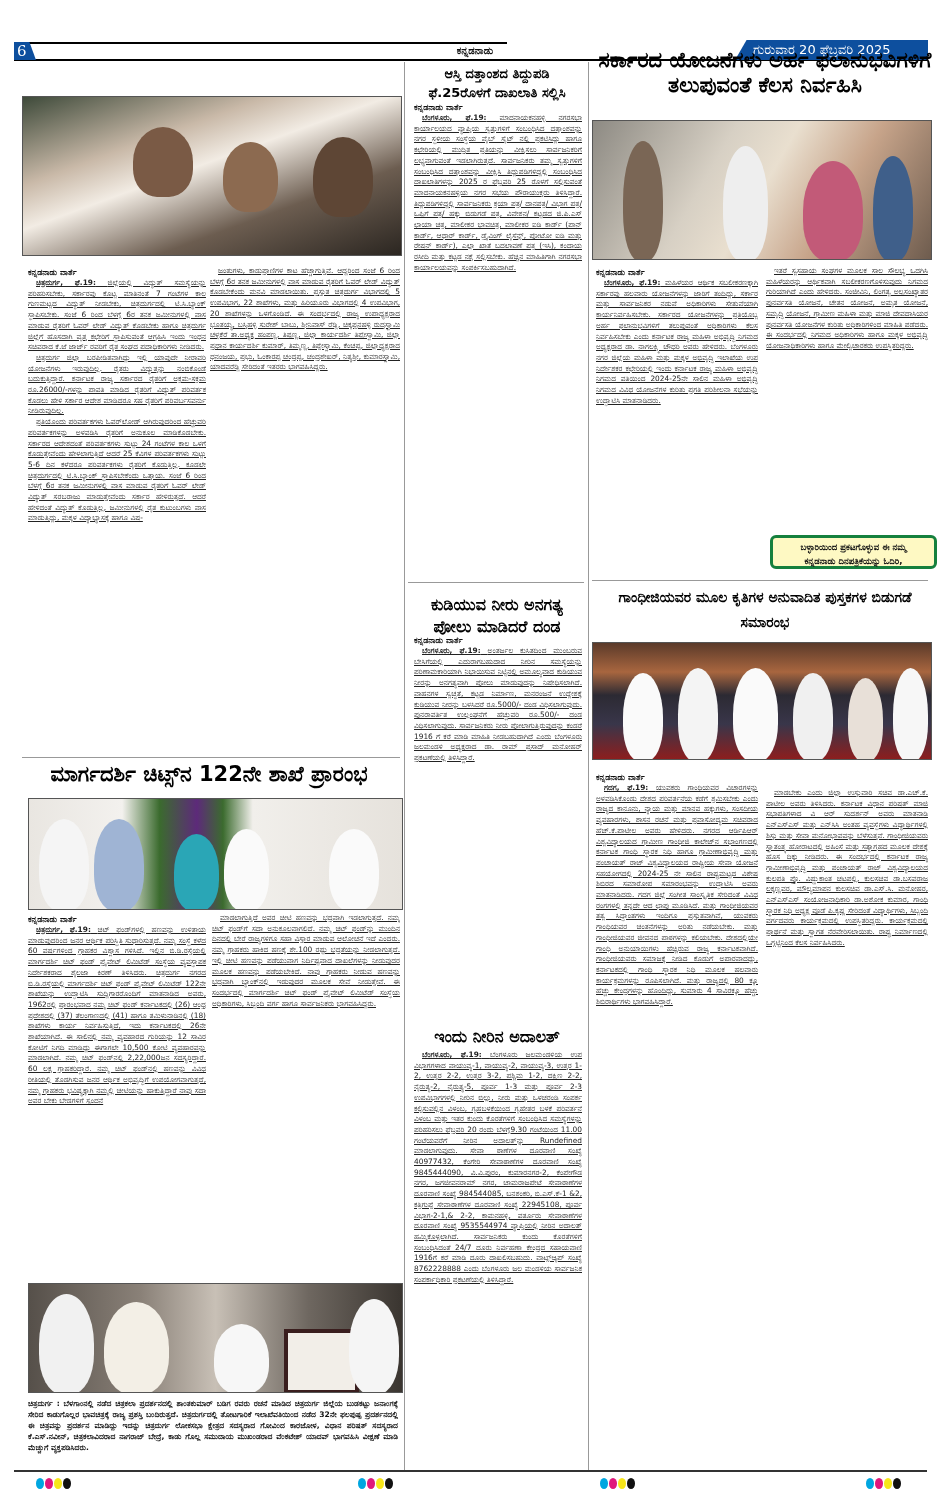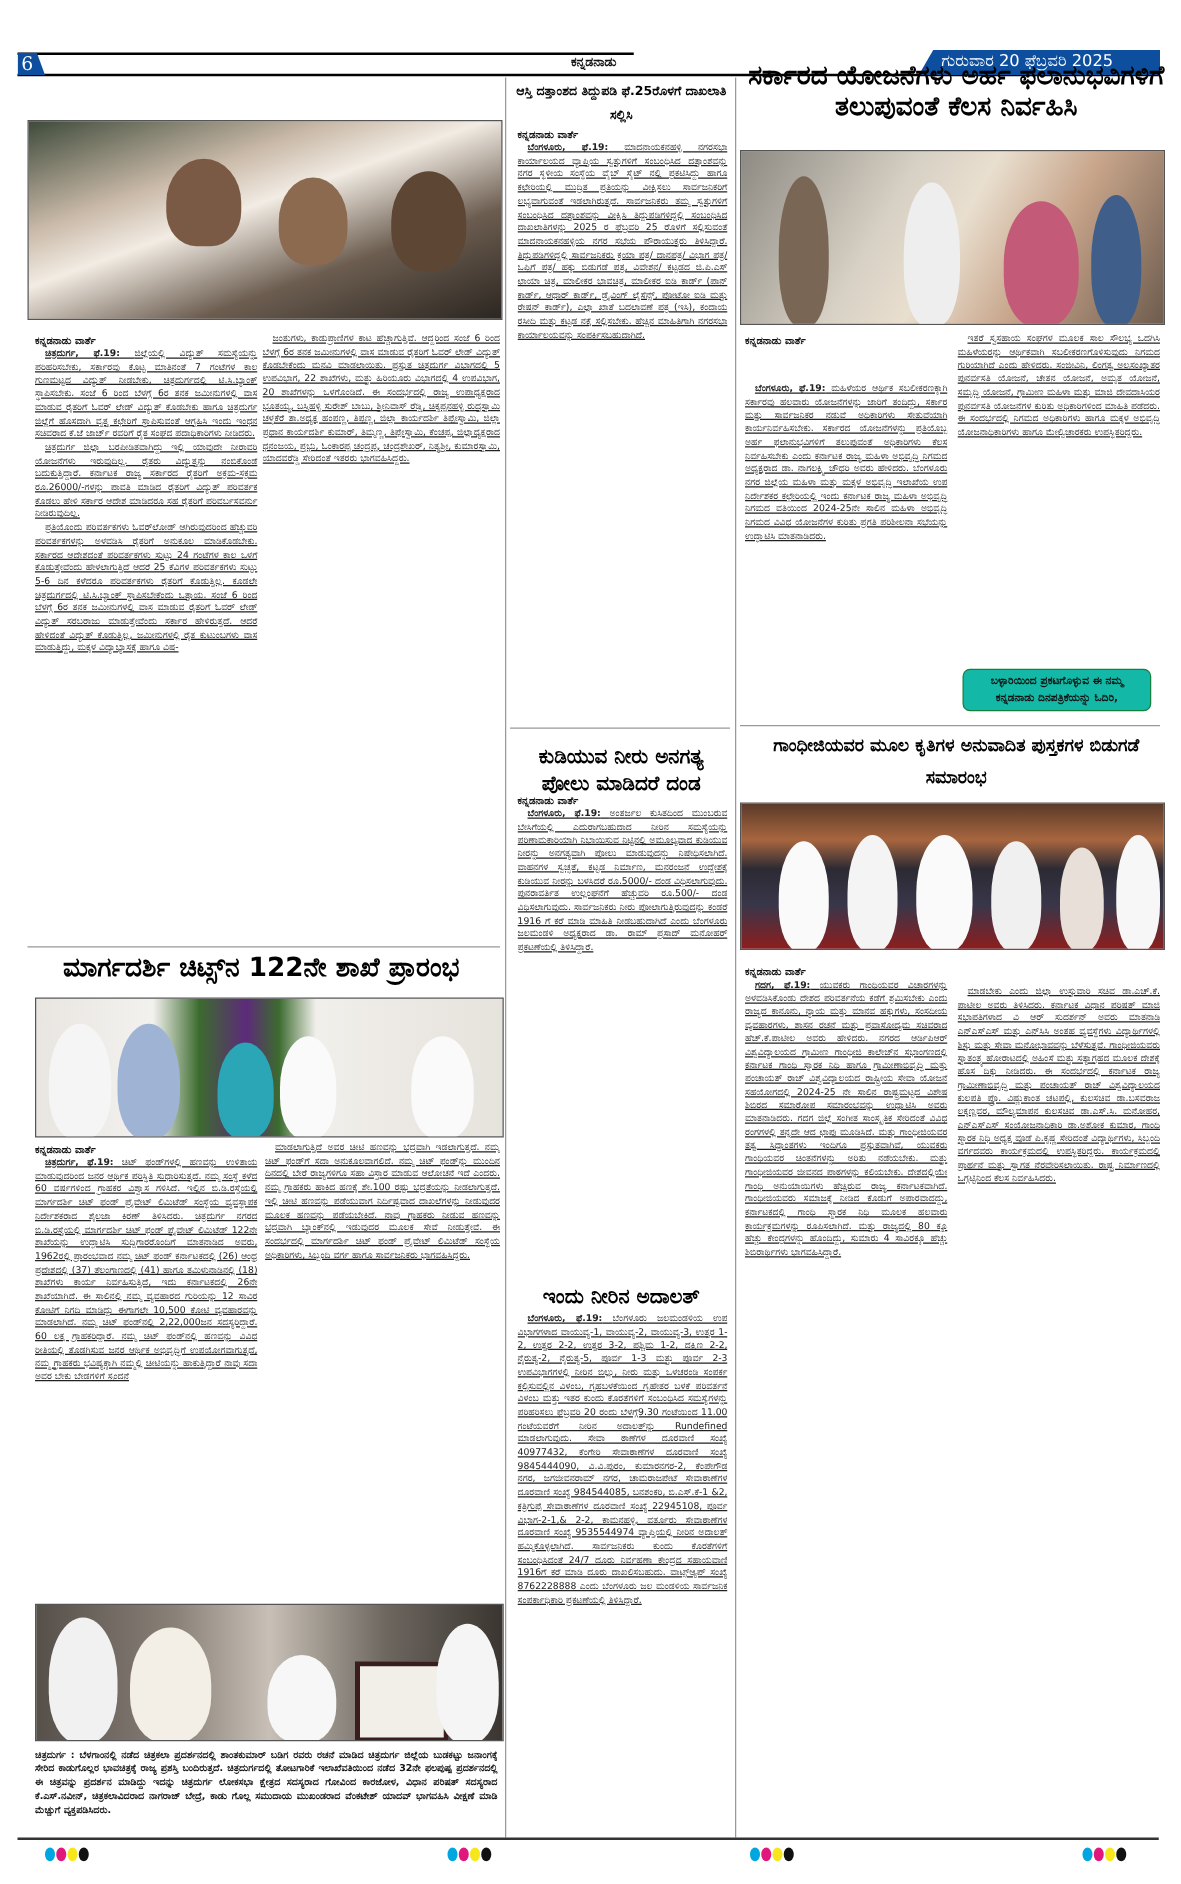--- a/index.html
+++ b/index.html
@@ -14,21 +14,21 @@
   .col-rule { position: absolute; width: 1px; background: #999; }
   .hr { position: absolute; height: 1px; background: #999; }
 
   .headline { position: absolute; font-weight: bold; color: #000; line-height: 1.15; text-align: center; }
   .photo { position: absolute; background: linear-gradient(135deg, #6d5a4a 0%, #a88f7a 30%, #d9cfc2 55%, #8a7565 80%, #4a3a30 100%); border: 1px solid #555; overflow: hidden; }
   .photo .figure { position: absolute; border-radius: 50% 50% 40% 40%; }
   .byline { position: absolute; font-size: 8px; font-weight: bold; }
   .body-text { position: absolute; font-size: 7.4px; line-height: 10.7px; text-align: justify; color: #222; overflow: hidden; text-decoration: underline; }
   .body-text p { text-indent: 8px; }
   .body-text b { font-weight: bold; }
-  .promo { position: absolute; left: 770px; top: 535px; width: 151px; height: 34px; background: #14b8a6; border: 1px solid #15803d; border-radius: 6px; font-size: 8.5px; font-weight: bold; text-align: center; line-height: 14px; padding-top: 2px; }
+  .promo { position: absolute; left: 770px; top: 535px; width: 167px; height: 34px; background: #fef9c3; border: 3px solid #15803d; border-radius: 6px; font-size: 8.5px; font-weight: bold; text-align: center; line-height: 14px; padding-top: 2px; }
   .caption-bottom { position: absolute; left: 28px; top: 1398px; width: 370px; font-size: 7.6px; line-height: 11px; font-weight: bold; text-align: justify; }
   .bottom-rule { position: absolute; left: 14px; width: 913px; top: 1470px; height: 2px; background: #333; }
   .regmarks { position: absolute; top: 1478px; display: flex; gap: 1px; }
   .regmarks span { width: 8px; height: 11px; border-radius: 50%; display: inline-block; }
 </style>
 </head>
 <body>
 
 <div class="rule-top"></div>
 <div class="rule-top2"></div>
@@ -51,35 +51,35 @@
 <div class="byline" style="left:28px; top:268px;">ಕನ್ನಡನಾಡು ವಾರ್ತೆ</div>
 <div class="body-text" style="left:28px; top:278px; width:178px; height:470px;">
   <p><b>ಚಿತ್ರದುರ್ಗ, ಫೆ.19:</b> <span>ಜಿಲ್ಲೆಯಲ್ಲಿ ವಿದ್ಯುತ್ ಸಮಸ್ಯೆಯನ್ನು ಪರಿಹರಿಸಬೇಕು, ಸರ್ಕಾರವು ಕೊಟ್ಟ ಮಾತಿನಂತೆ 7 ಗಂಟೆಗಳ ಕಾಲ ಗುಣಮಟ್ಟದ ವಿದ್ಯುತ್ ನೀಡಬೇಕು, ಚಿತ್ರದುರ್ಗದಲ್ಲಿ ಟಿ.ಸಿ.ಬ್ಯಾಂಕ್ ಸ್ಥಾಪಿಸಬೇಕು. ಸಂಜೆ 6 ರಿಂದ ಬೆಳಗ್ಗೆ 6ರ ತನಕ ಜಮೀನುಗಳಲ್ಲಿ ವಾಸ ಮಾಡುವ ರೈತರಿಗೆ ಓವರ್ ಲೇಡ್ ವಿದ್ಯುತ್ ಕೊಡಬೇಕು ಹಾಗೂ ಚಿತ್ರದುರ್ಗ ಜಿಲ್ಲೆಗೆ ಹೊಸದಾಗಿ ವೃತ್ತ ಕಛೇರಿಗೆ ಸ್ಥಾಪಿಸುವಂತೆ ಆಗ್ರಹಿಸಿ ಇಂದು ಇಂಧನ ಸಚಿವರಾದ ಕೆ.ಜೆ ಜಾರ್ಜ್ ರವರಿಗೆ ರೈತ ಸಂಘದ ಪದಾಧಿಕಾರಿಗಳು ನೀಡಿದರು.</span></p>
   <p>ಚಿತ್ರದುರ್ಗ ಜಿಲ್ಲಾ ಬರಪೀಡಿತವಾಗಿದ್ದು ಇಲ್ಲಿ ಯಾವುದೇ ನೀರಾವರಿ ಯೋಜನೆಗಳು ಇರುವುದಿಲ್ಲ. ರೈತರು ವಿದ್ಯುತ್ತನ್ನು ನಂಬಿಕೊಂಡೆ ಬದುಕುತ್ತಿದ್ದಾರೆ. ಕರ್ನಾಟಕ ರಾಜ್ಯ ಸರ್ಕಾರದ ರೈತರಿಗೆ ಅಕ್ರಮ-ಸಕ್ರಮ ರೂ.26000/-ಗಳನ್ನು ಪಾವತಿ ಮಾಡಿದ ರೈತರಿಗೆ ವಿದ್ಯುತ್ ಪರಿವರ್ತಕ ಕೊಡಲು ಹೇಳಿ ಸರ್ಕಾರ ಆದೇಶ ಮಾಡಿದರೂ ಸಹ ರೈತರಿಗೆ ಪರಿವರ್ಬಸವರ್ನು ನೀಡಿರುವುದಿಲ್ಲ.</p>
   <p>ಪ್ರತಿಯೊಂದು ಪರಿವರ್ತಕಗಳು ಓವರ್‌ಲೋಡ್ ಆಗಿರುವುದರಿಂದ ಹೆಚ್ಚುವರಿ ಪರಿವರ್ತಕಗಳನ್ನು ಅಳವಡಿಸಿ ರೈತರಿಗೆ ಅನುಕೂಲ ಮಾಡಿಕೊಡಬೇಕು. ಸರ್ಕಾರದ ಆದೇಶದಂತೆ ಪರಿವರ್ತಕಗಳು ಸುಟ್ಟು 24 ಗಂಟೆಗಳ ಕಾಲ ಒಳಗೆ ಕೊಡುತ್ತೇವೆಂದು ಹೇಳಲಾಗುತ್ತಿದೆ ಆದರೆ 25 ಕೆವಿಗಳ ಪರಿವರ್ತಕಗಳು ಸುಟ್ಟು 5-6 ದಿನ ಕಳೆದರೂ ಪರಿವರ್ತಕಗಳು ರೈತರಿಗೆ ಕೊಡುತ್ತಿಲ್ಲ. ಕೂಡಲೇ ಚಿತ್ರದುರ್ಗದಲ್ಲಿ ಟಿ.ಸಿ.ಬ್ಯಾಂಕ್ ಸ್ಥಾಪಿಸಬೇಕೆಂದು ಒತ್ತಾಯ. ಸಂಜೆ 6 ರಿಂದ ಬೆಳಗ್ಗೆ 6ರ ತನಕ ಜಮೀನುಗಳಲ್ಲಿ ವಾಸ ಮಾಡುವ ರೈತರಿಗೆ ಓವರ್ ಲೇಡ್ ವಿದ್ಯುತ್ ಸರಬರಾಜು ಮಾಡುತ್ತೇವೆಂದು ಸರ್ಕಾರ ಹೇಳಿರುತ್ತದೆ. ಆದರೆ ಹೇಳಿದಂತೆ ವಿದ್ಯುತ್ ಕೊಡುತ್ತಿಲ್ಲ, ಜಮೀನುಗಳಲ್ಲಿ ರೈತ ಕುಟುಂಬಗಳು ವಾಸ ಮಾಡುತ್ತಿದ್ದು, ಮಕ್ಕಳ ವಿದ್ಯಾಭ್ಯಾಸಕ್ಕೆ ಹಾಗೂ ವಿಷ-</p>
 </div>
 <div class="body-text" style="left:210px; top:266px; width:190px; height:482px;">
   <p>ಜಂತುಗಳು, ಕಾಡುಪ್ರಾಣಿಗಳ ಕಾಟ ಹೆಚ್ಚಾಗುತ್ತಿವೆ. ಆದ್ದರಿಂದ ಸಂಜೆ 6 ರಿಂದ ಬೆಳಗ್ಗೆ 6ರ ತನಕ ಜಮೀನುಗಳಲ್ಲಿ ವಾಸ ಮಾಡುವ ರೈತರಿಗೆ ಓವರ್ ಲೇಡ್ ವಿದ್ಯುತ್ ಕೊಡಬೇಕೆಂದು ಮನವಿ ಮಾಡಲಾಯಿತು. ಪ್ರಸ್ತುತ ಚಿತ್ರದುರ್ಗ ವಿಭಾಗದಲ್ಲಿ 5 ಉಪವಿಭಾಗ, 22 ಶಾಖೆಗಳು, ಮತ್ತು ಹಿರಿಯೂರು ವಿಭಾಗದಲ್ಲಿ 4 ಉಪವಿಭಾಗ, 20 ಶಾಖೆಗಳನ್ನು ಒಳಗೊಂಡಿದೆ. ಈ ಸಂದರ್ಭದಲ್ಲಿ ರಾಜ್ಯ ಉಪಾಧ್ಯಕ್ಷರಾದ ಭೂತಯ್ಯ, ಬಸ್ತಿಹಳ್ಳಿ ಸುರೇಶ್ ಬಾಬು, ಶ್ರೀನಿವಾಸ್ ರೆಡ್ಡಿ, ಚಿಕ್ಕಪ್ಪನಹಳ್ಳಿ ರುದ್ರಸ್ವಾಮಿ ಚಳ್ಳಕೆರೆ ತಾ.ಅಧ್ಯಕ್ಷ ಹಂಪಣ್ಣ, ತಿಪ್ಪಣ್ಣ, ಜಿಲ್ಲಾ ಕಾರ್ಯದರ್ಶಿ ತಿಪ್ಪೇಸ್ವಾಮಿ, ಜಿಲ್ಲಾ ಪ್ರಧಾನ ಕಾರ್ಯದರ್ಶಿ ಕುಮಾರ್, ತಿಮ್ಮಣ್ಣ, ತಿಪ್ಪೇಸ್ವಾಮಿ, ಕೆಂಚಪ್ಪ, ಜಿಲ್ಲಾಧ್ಯಕ್ಷರಾದ ಧನಂಜಯ, ಪ್ರಭು, ಓಂಕಾರಪ್ಪ ಚಂದ್ರಪ್ಪ, ಚಂದ್ರಶೇಖರ್, ನಿತ್ಯಶ್ರೀ, ಕುಮಾರಸ್ವಾಮಿ, ಯಾದವರೆಡ್ಡಿ ಸೇರಿದಂತೆ ಇತರರು ಭಾಗವಹಿಸಿದ್ದರು.</p>
 </div>
 
-<div class="headline" style="left:412px; top:64px; width:170px; font-size:10px; line-height:19px;">ಆಸ್ತಿ ದತ್ತಾಂಶದ ತಿದ್ದುಪಡಿ ಫೆ.25ರೊಳಗೆ ದಾಖಲಾತಿ ಸಲ್ಲಿಸಿ</div>
+<div class="headline" style="left:412px; top:64px; width:170px; font-size:13px; line-height:19px;">ಆಸ್ತಿ ದತ್ತಾಂಶದ ತಿದ್ದುಪಡಿ ಫೆ.25ರೊಳಗೆ ದಾಖಲಾತಿ ಸಲ್ಲಿಸಿ</div>
 <div class="byline" style="left:414px; top:103px;">ಕನ್ನಡನಾಡು ವಾರ್ತೆ</div>
 <div class="body-text" style="left:414px; top:113px; width:168px; height:465px;">
   <p><b>ಬೆಂಗಳೂರು, ಫೆ.19:</b> <span>ಮಾದನಾಯಕನಹಳ್ಳಿ ನಗರಸಭಾ ಕಾರ್ಯಾಲಯದ ವ್ಯಾಪ್ತಿಯ ಸ್ವತ್ತುಗಳಿಗೆ ಸಂಬಂಧಿಸಿದ ದತ್ತಾಂಶವನ್ನು ನಗರ ಸ್ಥಳೀಯ ಸಂಸ್ಥೆಯ ವೈಬ್ ಸೈಟ್ ನಲ್ಲಿ ಪ್ರಕಟಿಸಿದ್ದು ಹಾಗೂ ಕಛೇರಿಯಲ್ಲಿ ಮುದ್ರಿತ ಪ್ರತಿಯನ್ನು ವೀಕ್ಷಿಸಲು ಸಾರ್ವಜನಿಕರಿಗೆ ಲಭ್ಯವಾಗುವಂತೆ ಇಡಲಾಗಿರುತ್ತದೆ. ಸಾರ್ವಜನಿಕರು ತಮ್ಮ ಸ್ವತ್ತುಗಳಿಗೆ ಸಂಬಂಧಿಸಿದ ದತ್ತಾಂಶವನ್ನು ವೀಕ್ಷಿಸಿ ತಿದ್ದುಪಡಿಗಳಿದ್ದಲ್ಲಿ ಸಂಬಂಧಿಸಿದ ದಾಖಲಾತಿಗಳನ್ನು 2025 ರ ಫೆಬ್ರವರಿ 25 ರೊಳಗೆ ಸಲ್ಲಿಸುವಂತೆ ಮಾದನಾಯಕನಹಳ್ಳಿಯ ನಗರ ಸಭೆಯ ಪೌರಾಯುಕ್ತರು ತಿಳಿಸಿದ್ದಾರೆ. ತಿದ್ದುಪಡಿಗಳಿದ್ದಲ್ಲಿ ಸಾರ್ವಜನಿಕರು ಕ್ರಯಾ ಪತ್ರ/ ದಾನಪತ್ರ/ ವಿಭಾಗ ಪತ್ರ/ ಒಪ್ಪಿಗೆ ಪತ್ರ/ ಹಕ್ಕು ಬಿಡುಗಡೆ ಪತ್ರ, ವಿವೇಶನ/ ಕಟ್ಟಡದ ಜಿ.ಪಿ.ಎಸ್ ಛಾಯಾ ಚಿತ್ರ, ಮಾಲೀಕರ ಭಾವಚಿತ್ರ, ಮಾಲೀಕರ ಐಡಿ ಕಾರ್ಡ್ (ಪಾನ್ ಕಾರ್ಡ್, ಆಧಾರ್ ಕಾರ್ಡ್, ಡ್ರೈವಿಂಗ್ ಲೈಸೆನ್ಸ್, ಪೋಟೋ ಐಡಿ ಮತ್ತು ರೇಷನ್ ಕಾರ್ಡ್), ಎಲ್ಲಾ ಖಾತೆ ಬದಲಾವಣೆ ಪತ್ರ (ಇಸಿ), ಕಂದಾಯ ರಸೀದಿ ಮತ್ತು ಕಟ್ಟಡ ನಕ್ಷೆ ಸಲ್ಲಿಸಬೇಕು. ಹೆಚ್ಚಿನ ಮಾಹಿತಿಗಾಗಿ ನಗರಸಭಾ ಕಾರ್ಯಾಲಯವನ್ನು ಸಂಪರ್ಕಿಸಬಹುದಾಗಿದೆ.</span></p>
 </div>
 
 <div class="headline" style="left:595px; top:48px; width:340px; font-size:21px; line-height:25px;">ಸರ್ಕಾರದ ಯೋಜನೆಗಳು ಅರ್ಹ ಫಲಾನುಭವಿಗಳಿಗೆ ತಲುಪುವಂತೆ ಕೆಲಸ ನಿರ್ವಹಿಸಿ</div>
 <div class="photo" style="left:592px; top:120px; width:340px; height:140px; background: linear-gradient(120deg,#8d8a83 0%,#d7d0c4 35%,#e9dfcf 50%,#c7a48a 70%,#6e5c4e 100%);">
   <div class="figure" style="left:30px; top:20px; width:40px; height:120px; background:#7a6655;"></div>
   <div class="figure" style="left:130px; top:25px; width:45px; height:115px; background:#eeeeee;"></div>
   <div class="figure" style="left:210px; top:40px; width:60px; height:100px; background:#c25a78;"></div>
   <div class="figure" style="left:280px; top:35px; width:40px; height:105px; background:#3f5f8a;"></div>
 </div>
 <div class="byline" style="left:596px; top:268px;">ಕನ್ನಡನಾಡು ವಾರ್ತೆ</div>
-<div class="body-text" style="left:596px; top:278px; width:162px; height:290px;margin-top:28px;">
+<div class="body-text" style="left:596px; top:278px; width:162px; height:290px;">
   <p><b>ಬೆಂಗಳೂರು, ಫೆ.19:</b> <span>ಮಹಿಳೆಯರ ಆರ್ಥಿಕ ಸಬಲೀಕರಣಕ್ಕಾಗಿ ಸರ್ಕಾರವು ಹಲವಾರು ಯೋಜನೆಗಳನ್ನು ಜಾರಿಗೆ ತಂದಿದ್ದು, ಸರ್ಕಾರ ಮತ್ತು ಸಾರ್ವಜನಿಕರ ನಡುವೆ ಅಧಿಕಾರಿಗಳು ಸೇತುವೆಯಾಗಿ ಕಾರ್ಯನಿರ್ವಹಿಸಬೇಕು. ಸರ್ಕಾರದ ಯೋಜನೆಗಳನ್ನು ಪ್ರತಿಯೊಬ್ಬ ಅರ್ಹ ಫಲಾನುಭವಿಗಳಿಗೆ ತಲುಪುವಂತೆ ಅಧಿಕಾರಿಗಳು ಕೆಲಸ ನಿರ್ವಹಿಸಬೇಕು ಎಂದು ಕರ್ನಾಟಕ ರಾಜ್ಯ ಮಹಿಳಾ ಅಭಿವೃದ್ಧಿ ನಿಗಮದ ಅಧ್ಯಕ್ಷರಾದ ಡಾ. ನಾಗಲಕ್ಷ್ಮಿ ಚೌಧರಿ ಅವರು ಹೇಳಿದರು. ಬೆಂಗಳೂರು ನಗರ ಜಿಲ್ಲೆಯ ಮಹಿಳಾ ಮತ್ತು ಮಕ್ಕಳ ಅಭಿವೃದ್ಧಿ ಇಲಾಖೆಯ ಉಪ ನಿರ್ದೇಶಕರ ಕಛೇರಿಯಲ್ಲಿ ಇಂದು ಕರ್ನಾಟಕ ರಾಜ್ಯ ಮಹಿಳಾ ಅಭಿವೃದ್ಧಿ ನಿಗಮದ ವತಿಯಿಂದ 2024-25ನೇ ಸಾಲಿನ ಮಹಿಳಾ ಅಭಿವೃದ್ಧಿ ನಿಗಮದ ವಿವಿಧ ಯೋಜನೆಗಳ ಕುರಿತು ಪ್ರಗತಿ ಪರಿಶೀಲನಾ ಸಭೆಯನ್ನು ಉದ್ಘಾಟಿಸಿ ಮಾತನಾಡಿದರು.</span></p>
 </div>
 <div class="body-text" style="left:766px; top:266px; width:162px; height:264px;">
   <p>ಇತರೆ ಸ್ವಸಹಾಯ ಸಂಘಗಳ ಮೂಲಕ ಸಾಲ ಸೌಲಭ್ಯ ಒದಗಿಸಿ ಮಹಿಳೆಯರನ್ನು ಆರ್ಥಿಕವಾಗಿ ಸಬಲೀಕರಣಗೊಳಿಸುವುದು ನಿಗಮದ ಗುರಿಯಾಗಿದೆ ಎಂದು ಹೇಳಿದರು. ಸಂಜೀವಿನಿ, ಲಿಂಗತ್ವ ಅಲ್ಪಸಂಖ್ಯಾತರ ಪುನರ್ವಸತಿ ಯೋಜನೆ, ಚೇತನ ಯೋಜನೆ, ಅಮೃತ ಯೋಜನೆ, ಸಮೃದ್ಧಿ ಯೋಜನೆ, ಗ್ರಾಮೀಣ ಮಹಿಳಾ ಮತ್ತು ಮಾಜಿ ದೇವದಾಸಿಯರ ಪುನರ್ವಸತಿ ಯೋಜನೆಗಳ ಕುರಿತು ಅಧಿಕಾರಿಗಳಿಂದ ಮಾಹಿತಿ ಪಡೆದರು. ಈ ಸಂದರ್ಭದಲ್ಲಿ ನಿಗಮದ ಅಧಿಕಾರಿಗಳು ಹಾಗೂ ಮಕ್ಕಳ ಅಭಿವೃದ್ಧಿ ಯೋಜನಾಧಿಕಾರಿಗಳು ಹಾಗೂ ಮೇಲ್ವಿಚಾರಕರು ಉಪಸ್ಥಿತರಿದ್ದರು.</p>
 </div>
 <div class="promo">
   <div>ಬಳ್ಳಾರಿಯಿಂದ ಪ್ರಕಟಗೊಳ್ಳುವ ಈ ನಮ್ಮ</div>
   <div>ಕನ್ನಡನಾಡು ದಿನಪತ್ರಿಕೆಯನ್ನು ಓದಿರಿ,</div>
 </div>
 

